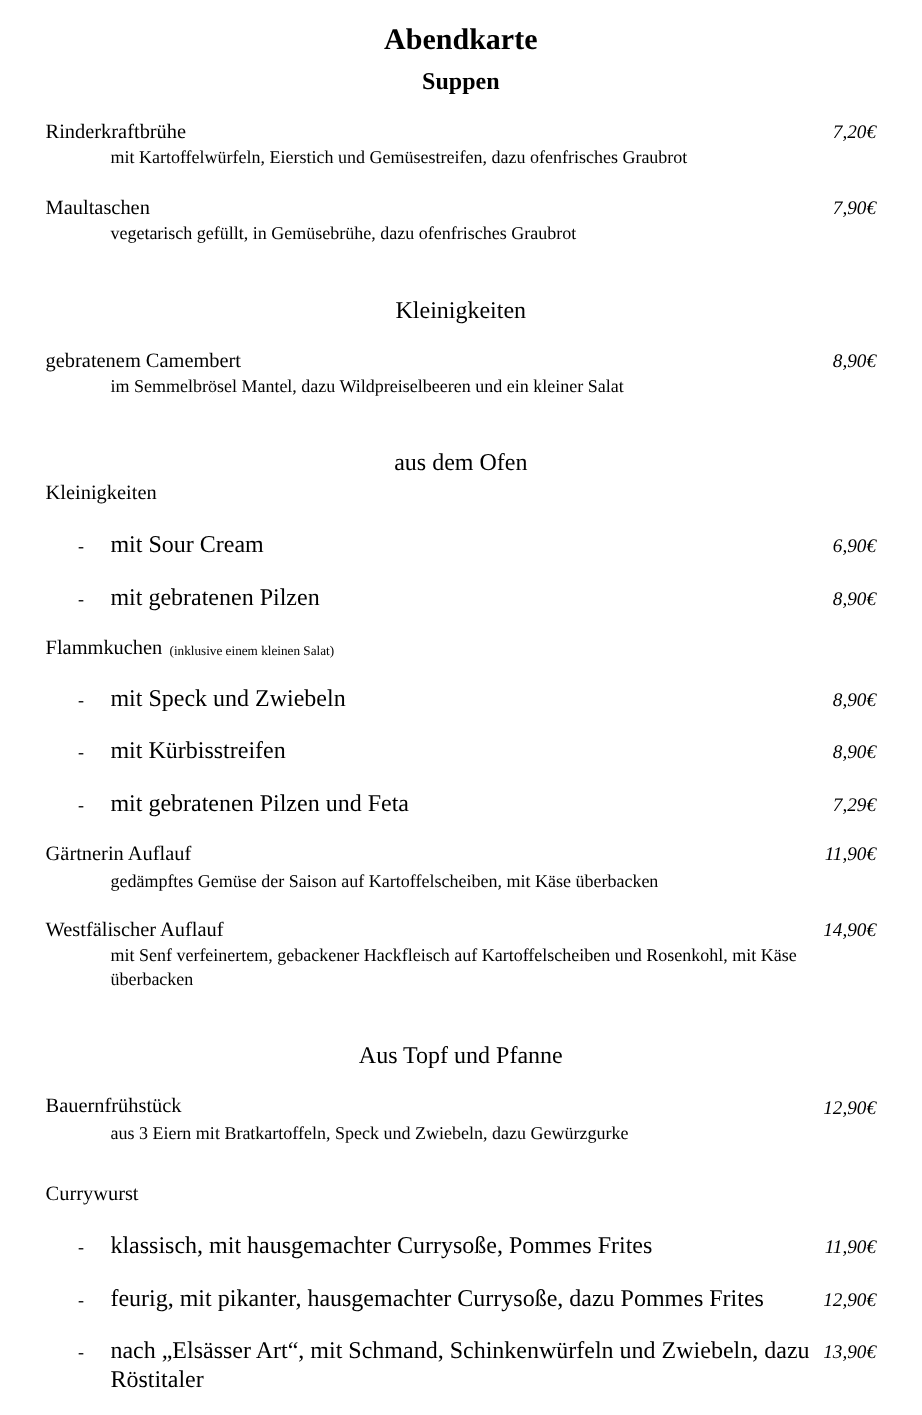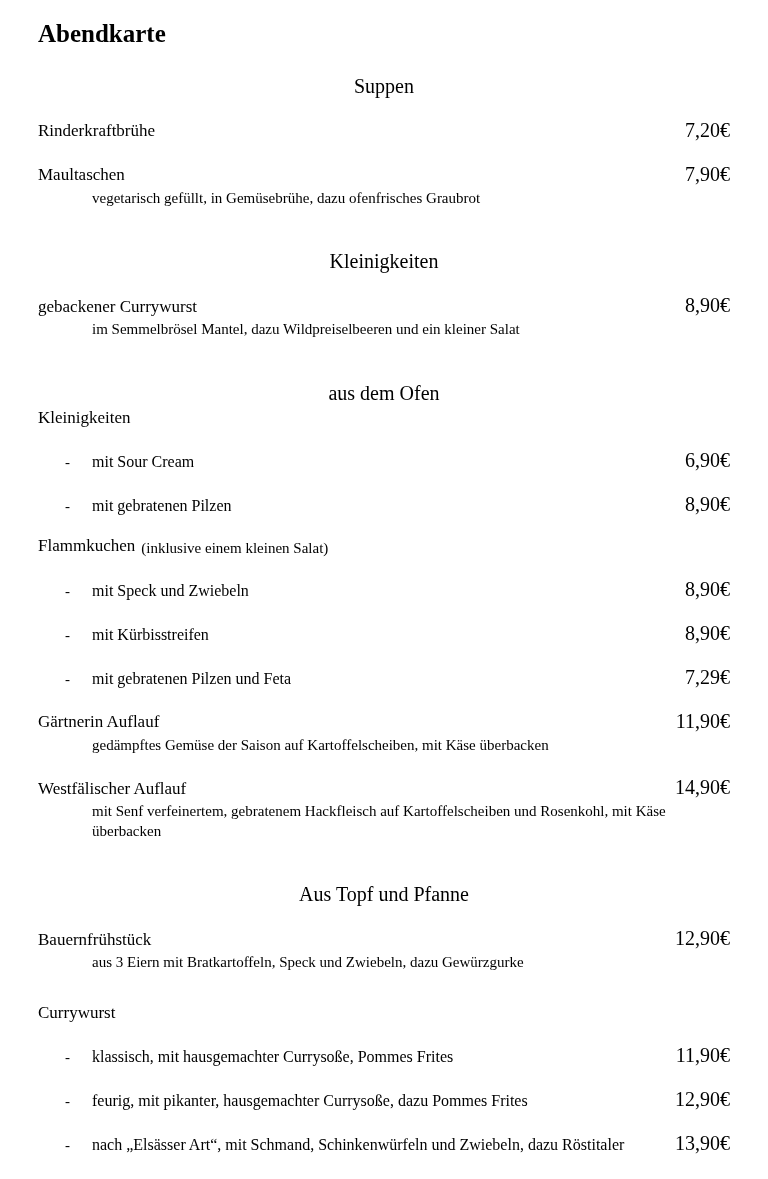--- a/index.html
+++ b/index.html
@@ -10,78 +10,80 @@
     padding: 20px 38px 24px 38px;
     background: #ffffff;
     color: #000000;
     font-family: "Liberation Serif", "DejaVu Serif", serif;
   }
   .menu-title {
     margin: 0;
     font-size: 25px;
     line-height: 1.15;
     font-weight: 700;
+    text-align: center;
   }
   .section-heading {
     margin: 42px 0 20px 0;
     font-size: 20px;
     line-height: 1.15;
     font-weight: 400;
     text-align: center;
   }
-  .menu-section:nth-of-type(1) .section-heading { margin-top: 26px; }
+  .menu-section:nth-of-type(1) .section-heading { margin-top: 8px; font-weight: bold; }
   
   .menu-section:nth-of-type(3) .section-heading { margin-bottom: 3px; }
   .menu-section:nth-of-type(3) .section-heading + .menu-row { margin-top: 0; }
   
   .menu-section:nth-of-type(4) div.menu-row:nth-of-type(2) { margin-top: 30px; }
 
   .menu-row { margin-top: 20px; }
   .entry-head { display: flex; align-items: flex-end; }
   .item-name { font-size: 17px; line-height: 1.2; }
-  .item-note { font-size: 15px; line-height: 1.2; margin-left: 6px; }
-  .item-price { font-size: 20px; line-height: 1.2; margin-left: auto; white-space: nowrap; }
+  .item-note { font-size: 11px; line-height: 1.2; margin-left: 6px; }
+  .item-price { font-size: 16px; line-height: 1.2; margin-left: auto; white-space: nowrap; font-style: italic; }
   .item-description {
     font-size: 15px;
     line-height: 1.3;
     margin-top: 3px;
     padding-left: 54px;
     padding-right: 42px;
   }
   .variant-row { display: flex; align-items: baseline; }
   .bullet-dash { flex: none; margin-left: 27px; width: 27px; font-size: 15px; }
-  .variant-label { font-size: 16px; line-height: 1.2; padding-right: 10px; }
+  .variant-label { font-size: 20px; line-height: 1.2; padding-right: 10px; }
 </style>
 </head>
 <body>
 
 <div class="page">
   <h1 class="menu-title">Abendkarte</h1>
   <div>
       <section class="menu-section">
         <h2 class="section-heading">Suppen</h2>
         <div class="menu-row entry-row">
           <div class="entry-head">
             <span class="item-name">Rinderkraftbrühe</span>
             <span class="item-price">7,20€</span>
           </div>
+          <div class="item-description">mit Kartoffelwürfeln, Eierstich und Gemüsestreifen, dazu ofenfrisches Graubrot</div>
         </div>
         <div class="menu-row entry-row">
           <div class="entry-head">
             <span class="item-name">Maultaschen</span>
             <span class="item-price">7,90€</span>
           </div>
           <div class="item-description">vegetarisch gefüllt, in Gemüsebrühe, dazu ofenfrisches Graubrot</div>
         </div>
       </section>
       <section class="menu-section">
         <h2 class="section-heading">Kleinigkeiten</h2>
         <div class="menu-row entry-row">
           <div class="entry-head">
-            <span class="item-name">gebackener Currywurst</span>
+            <span class="item-name">gebratenem Camembert</span>
             <span class="item-price">8,90€</span>
           </div>
           <div class="item-description">im Semmelbrösel Mantel, dazu Wildpreiselbeeren und ein kleiner Salat</div>
         </div>
       </section>
       <section class="menu-section">
         <h2 class="section-heading">aus dem Ofen</h2>
         <div class="menu-row entry-row">
           <div class="entry-head">
             <span class="item-name">Kleinigkeiten</span>
@@ -123,21 +125,21 @@
             <span class="item-name">Gärtnerin Auflauf</span>
             <span class="item-price">11,90€</span>
           </div>
           <div class="item-description">gedämpftes Gemüse der Saison auf Kartoffelscheiben, mit Käse überbacken</div>
         </div>
         <div class="menu-row entry-row">
           <div class="entry-head">
             <span class="item-name">Westfälischer Auflauf</span>
             <span class="item-price">14,90€</span>
           </div>
-          <div class="item-description">mit Senf verfeinertem, gebratenem Hackfleisch auf Kartoffelscheiben und Rosenkohl, mit Käse überbacken</div>
+          <div class="item-description">mit Senf verfeinertem, gebackener Hackfleisch auf Kartoffelscheiben und Rosenkohl, mit Käse überbacken</div>
         </div>
       </section>
       <section class="menu-section">
         <h2 class="section-heading">Aus Topf und Pfanne</h2>
         <div class="menu-row entry-row">
           <div class="entry-head">
             <span class="item-name">Bauernfrühstück</span>
             <span class="item-price">12,90€</span>
           </div>
           <div class="item-description">aus 3 Eiern mit Bratkartoffeln, Speck und Zwiebeln, dazu Gewürzgurke</div>

